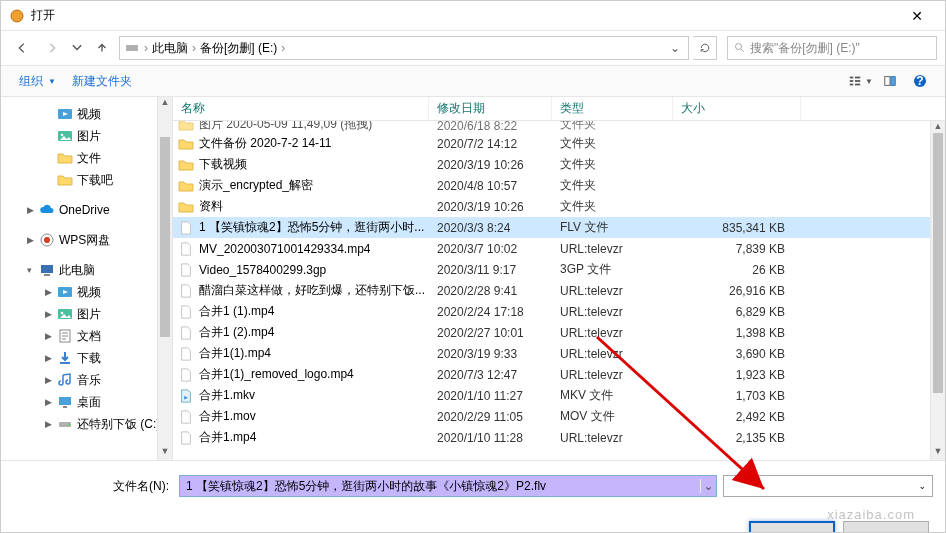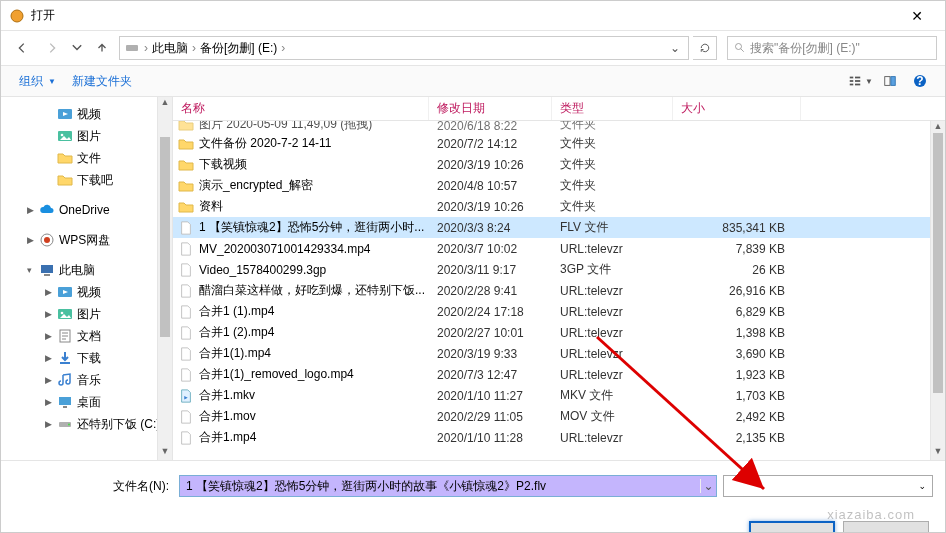--- a/index.html
+++ b/index.html
@@ -36,21 +36,21 @@
 .treeitem .indent1 { width: 18px; }
 .treeitem .indent2 { width: 36px; }
 .treeitem .twisty { width: 12px; color: #666; font-size: 9px; }
 .treeitem .ticon { width: 16px; height: 16px; margin-right: 4px; display: flex; align-items: center; justify-content: center; }
 .treeitem .tlabel { white-space: nowrap; overflow: hidden; }
 .sb-scroll { position: absolute; right: 0; top: 0; bottom: 0; width: 15px; background: #f0f0f0; border-left: 1px solid #e5e5e5; }
 .sb-thumb { position: absolute; left: 2px; right: 2px; top: 40px; height: 200px; background: #c1c1c1; }
 .sb-arr { position: absolute; left: 0; right: 0; height: 14px; text-align:center; font-size:9px; color:#666; }
 
 .filelist { flex: 1; position: relative; overflow: hidden; }
-.fl-head { display: flex; height: 24px; border-bottom: 1px solid #e5e5e5; align-items: center; color: #be185d; position: sticky; top: 0; background: #fff; }
+.fl-head { display: flex; height: 24px; border-bottom: 1px solid #e5e5e5; align-items: center; color: #0f766e; position: sticky; top: 0; background: #fff; }
 .fl-head > div { padding-left: 8px; border-right: 1px solid #f0f0f0; height: 100%; display: flex; align-items: center; }
 .col-name { width: 256px; }
 .col-date { width: 123px; }
 .col-type { width: 121px; }
 .col-size { width: 128px; text-align: right; justify-content: flex-start; }
 .filelist .rows { overflow-y: auto; height: 338px; }
 .row { display: flex; height: 21px; align-items: center; cursor: pointer; }
 .row.selected { background: #cde8ff; }
 .row .ricon { width: 18px; display: flex; align-items: center; justify-content: center; margin-left: 4px; }
 .row .rname { width: 234px; padding-left: 4px; white-space: nowrap; overflow: hidden; text-overflow: ellipsis; }

